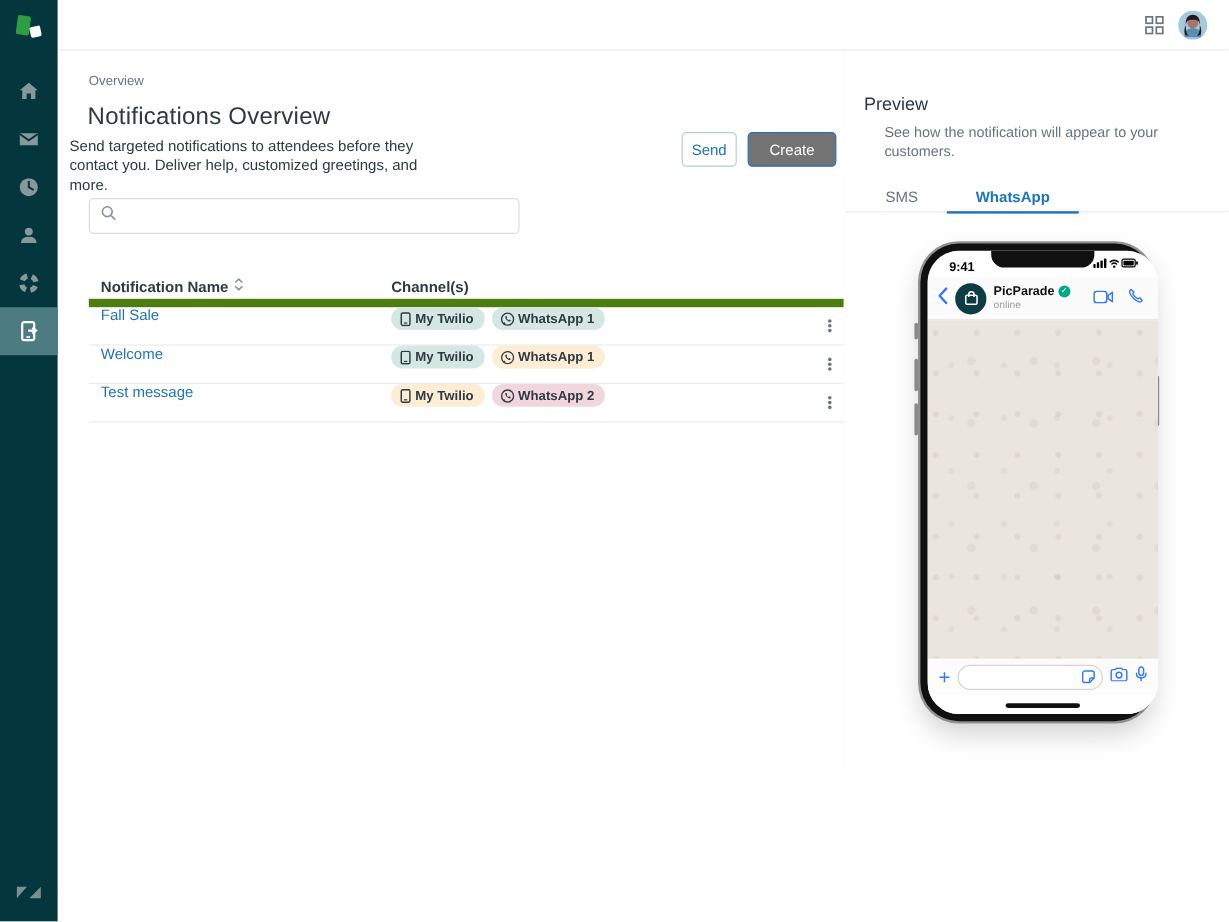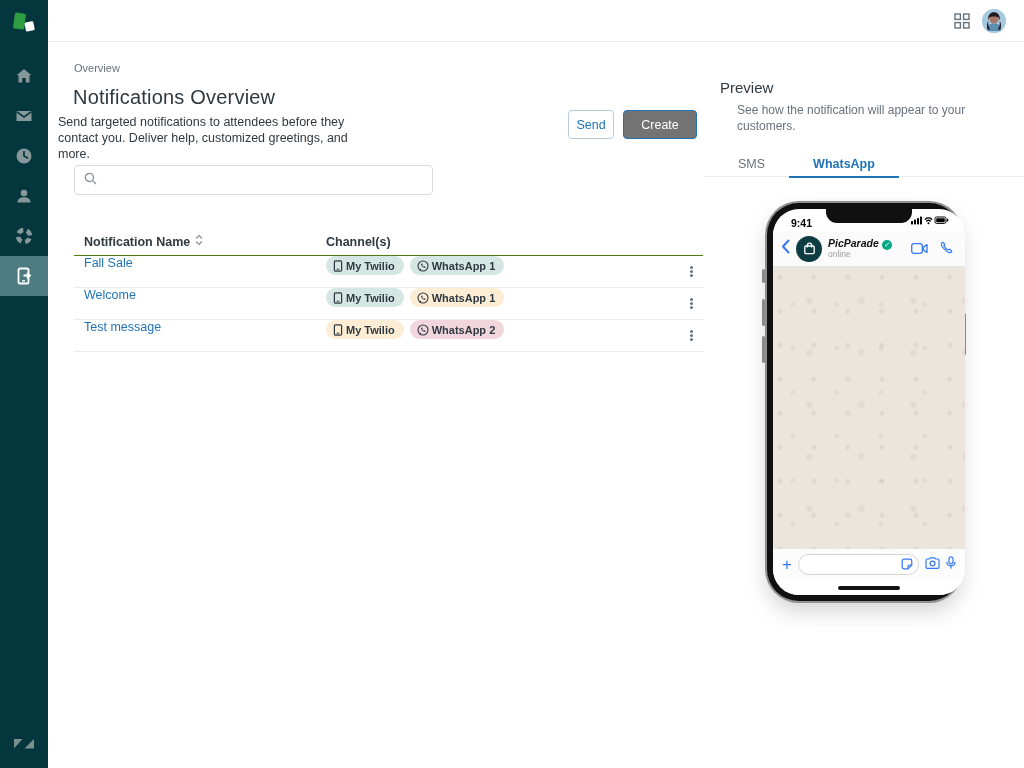--- a/index.html
+++ b/index.html
@@ -30,21 +30,21 @@
 
   .btn { position:absolute; height:29px; border-radius:4px; font-size:12.5px; font-family:inherit; cursor:pointer; display:flex; align-items:center; justify-content:center; }
   .btn-send { left:520px; top:68px; width:46px; background:#fff; border:1px solid #b7cbda; color:#1f73b7; }
   .btn-create { left:575px; top:68px; width:74px; background:#737373; border:1px solid #1f73b7; color:#fff; }
 
   .searchbox { position:absolute; left:26px; top:123px; width:359px; height:30px; border:1px solid #d8dcde; border-radius:4px; background:#fff; display:flex; align-items:center; padding-left:9px; }
   .searchbox input { border:none; outline:none; flex:1; font-size:12.5px; font-family:inherit; margin-left:6px; color:#2f3941; background:transparent; }
 
   
   .ntable { position:absolute; left:26px; top:186px; width:629px; }
-  .t-head { display:flex; align-items:center; height:28px; border-bottom:1px solid #4d7c0f; }
+  .t-head { display:flex; align-items:center; height:28px; border-bottom:7px solid #4d7c0f; }
   .t-col { font-size:12.5px; font-weight:700; color:#2f3941; }
   .t-col.c1 { width:252px; padding-left:10px; display:flex; align-items:center; gap:5px; }
   .t-col.c2 { flex:1; }
   .t-row { display:flex; height:32px; border-bottom:1px solid #e9ebed; }
   .t-name { width:252px; padding-left:10px; font-size:12.5px; color:#1f73b7; cursor:pointer; }
   .t-channels { flex:1; display:flex; gap:6px; }
   .t-kebab { width:24px; display:flex; align-items:center; justify-content:center; cursor:pointer; }
 
   .badge { display:inline-flex; align-items:center; gap:3px; height:19px; padding:0 9px 0 7px; border-radius:10px; font-size:11px; font-weight:700; color:#2f3941; }
   .badge[data-color="teal"]  { background:#d5e7e3; }
@@ -66,21 +66,21 @@
   .sbL2 { left:-5px; top:96px;  height:27px; }
   .sbL3 { left:-5px; top:133px; height:27px; }
   .sbR1 { right:-5px; top:110px; height:42px; }
   .screen { position:absolute; left:6px; top:6px; width:192px; height:386px; background:#fff; border-radius:26px; overflow:hidden; display:flex; flex-direction:column; }
   .notch { position:absolute; left:50%; top:0; transform:translateX(-50%); width:86px; height:14px; background:#101010; border-radius:0 0 11px 11px; z-index:3; }
   .statusbar { height:22px; display:flex; align-items:flex-end; justify-content:space-between; padding:0 16px 2px 18px; }
   .sb-time { font-size:10.5px; font-weight:700; color:#000; }
   .wa-header { height:36px; background:#fbfbfb; border-bottom:1px solid #e4e4e4; display:flex; align-items:center; padding:0 10px 0 8px; gap:6px; }
   .wa-avatar { width:26px; height:26px; border-radius:50%; background:#0d3c42; display:flex; align-items:center; justify-content:center; flex-shrink:0; }
   .wa-id { display:flex; flex-direction:column; line-height:1.1; flex:1; }
-  .wa-name-row { display:flex; align-items:flex-end; gap:3px;font-style:italic; }
+  .wa-name-row { display:flex; align-items:flex-start; gap:3px; }
   .wa-name { font-size:10.5px; font-weight:700; color:#111; }
   .wa-verified { width:10px; height:10px; border-radius:50%; background:#00a884; color:#fff; font-size:7px; display:flex; align-items:center; justify-content:center; }
   .wa-online { font-size:8.5px; color:#9a9a9a; }
   .wa-actions { display:flex; gap:12px; align-items:center; padding-right:2px; }
   .chat-area { flex:1; background-color:#eae5dd;
     background-image:
       radial-gradient(circle at 20% 30%, rgba(120,110,90,0.10) 2px, transparent 3px),
       radial-gradient(circle at 70% 65%, rgba(120,110,90,0.08) 3px, transparent 4px),
       radial-gradient(circle at 45% 85%, rgba(120,110,90,0.08) 2px, transparent 3px);
     background-size:34px 34px, 52px 52px, 44px 44px; }

